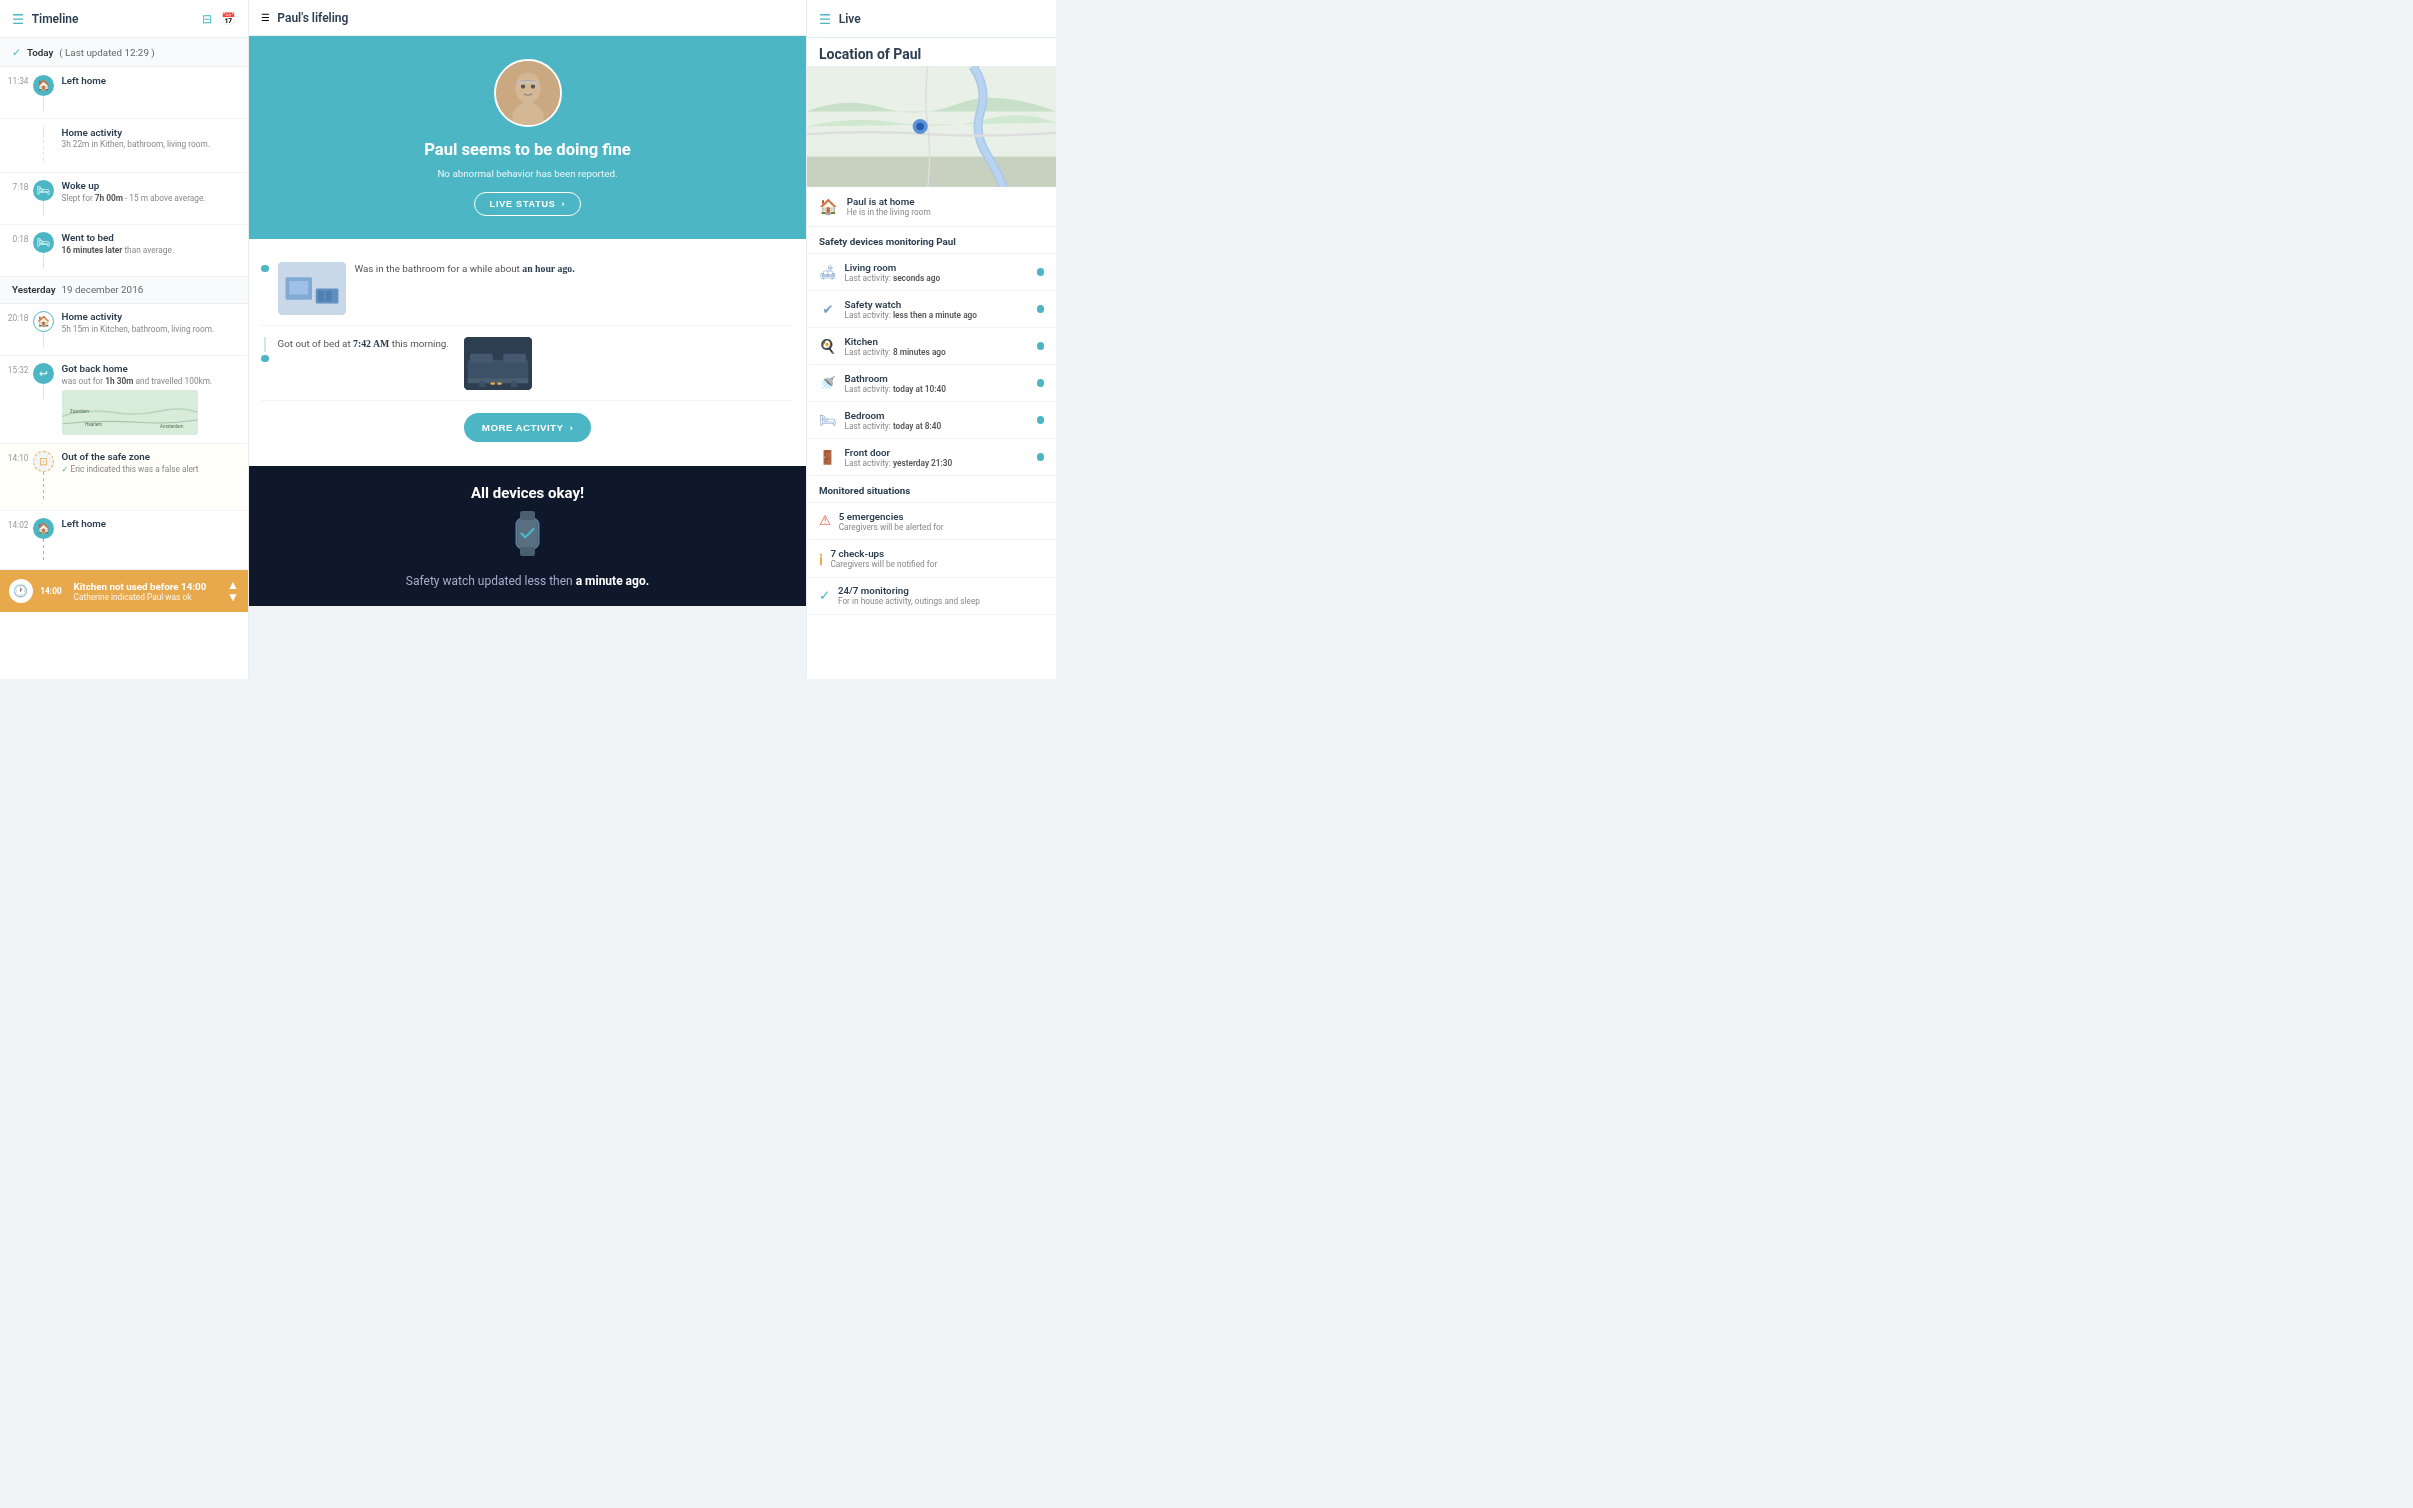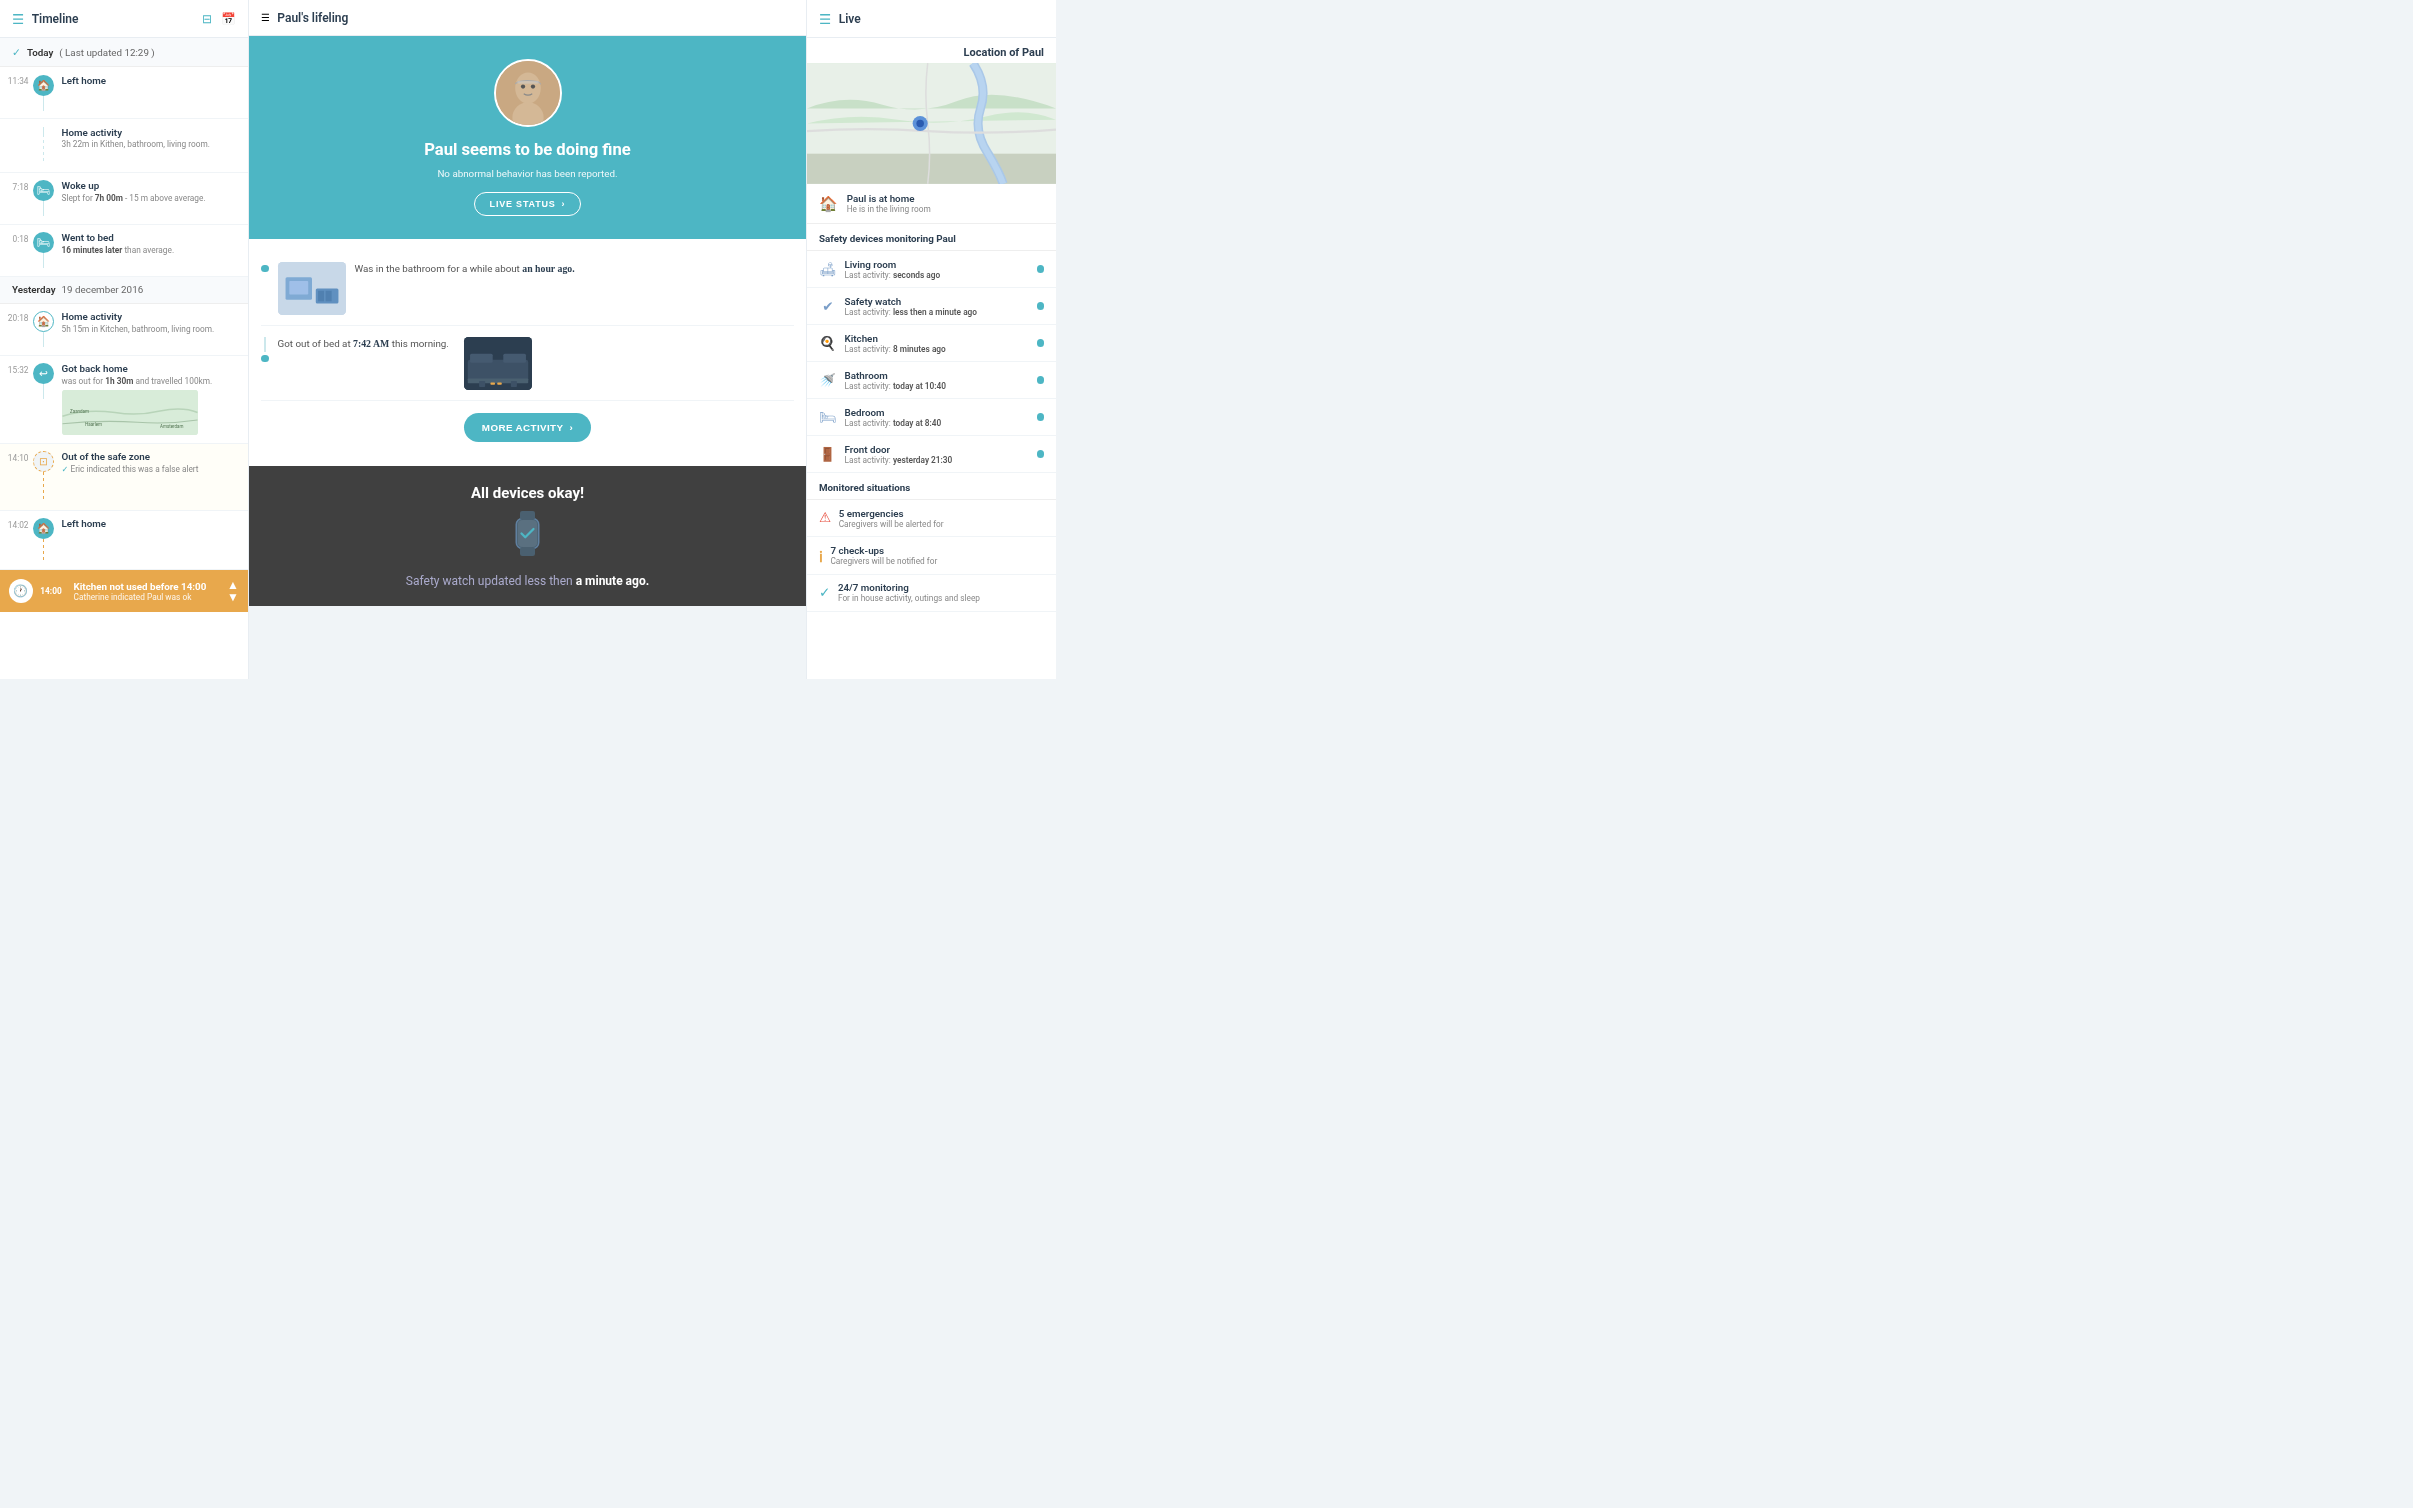--- a/index.html
+++ b/index.html
@@ -308,21 +308,21 @@
       font-weight: 700;
       letter-spacing: 0.4px;
       cursor: pointer;
       display: flex;
       align-items: center;
       gap: 6px;
       margin: 12px auto;
     }
 
     .devices-card {
-      background: #404040;
+      background: #0f172a;
       padding: 18px 15px;
       text-align: center;
       color: #fff;
       margin-top: 0;
     }
     .devices-card h3 {
       font-size: 15px;
       font-weight: 700;
       margin-bottom: 9px;
     }
@@ -706,21 +706,21 @@
 </div>
 
 <div class="panel panel-right">
   <div class="top-bar">
     <span class="menu-icon">☰</span>
     <span class="title">Live</span>
   </div>
 
   <div class="scroll-area">
 
-    <div style="padding:7.5px 12px 4.5px;font-size:11px;font-weight:700;color:#2c3e50;text-align:right;">Location of Paul</div>
+    <div style="padding:7.5px 12px 4.5px;font-size:14px;font-weight:700;color:#2c3e50;text-align:left;">Location of Paul</div>
 
     <div class="map-section">
       <svg width="249" height="121" viewBox="0 0 330 160" xmlns="http://www.w3.org/2000/svg">
         <rect width="330" height="160" fill="#e8f0e8"></rect>
         <path d="M0 60 Q50 40 100 55 Q150 70 200 50 Q250 30 330 60" fill="#c8e0c8" stroke="none"></path>
         <path d="M0 80 Q60 65 120 75 Q180 85 240 70 Q290 58 330 75" fill="#d0e8d0" stroke="none"></path>
         <rect x="0" y="120" width="330" height="40" fill="#c8d0c0"></rect>
 
         <path d="M220 0 Q240 30 230 60 Q220 90 240 120 Q255 145 260 160" stroke="#aac8e8" stroke-width="12" fill="none"></path>
         <path d="M220 0 Q240 30 230 60 Q220 90 240 120 Q255 145 260 160" stroke="#b8d4f0" stroke-width="8" fill="none"></path>

